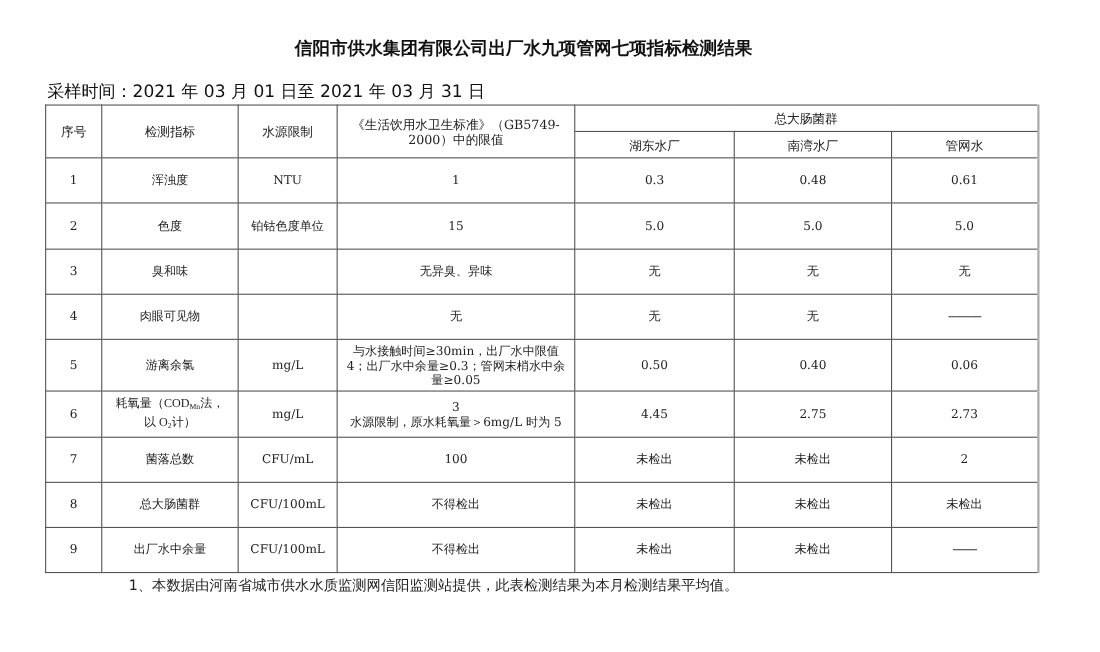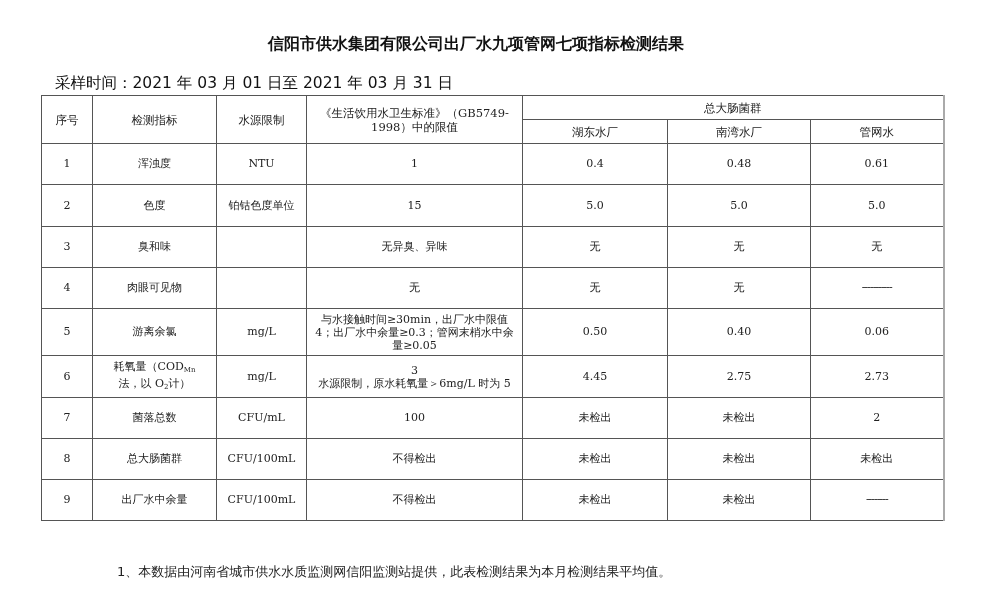--- a/index.html
+++ b/index.html
@@ -9,41 +9,41 @@
       color: #222;
     }
     .title {
       position: absolute; left: 0; top: 34px; width: 952px; text-align: center;
       font-family: "DejaVu Sans", "Liberation Sans", sans-serif;
       font-size: 16px; font-weight: bold; color: #111; letter-spacing: 0px;
     }
     .sampling {
       position: absolute; left: 43px; top: 73px;
       font-family: "DejaVu Sans", "Liberation Sans", sans-serif;
-      font-size: 15.5px; color: #111; margin-left: 12px;
+      font-size: 15.5px; color: #111;
     }
     table.results {
       position: absolute; left: 41px; top: 95px;
       border-collapse: collapse; table-layout: fixed;
       width: 902px;
       font-size: 11px;
     }
     table.results td, table.results th {
       border: 1px solid #555;
       text-align: center; vertical-align: middle;
       padding: 0 2px; font-weight: normal;
       line-height: 14px; color: #222;
     }
     table.results th { font-size: 11.5px; }
     .tbl-right { border-right: 2px solid #aaa !important; }
     .dash { color: #888; letter-spacing: -1px; }
     .notes {
       position: absolute; left: 117px; top: 523px;
       font-family: "DejaVu Sans", "Liberation Sans", sans-serif;
-      font-size: 13px; color: #222; line-height: 20px; margin-top: 39px;
+      font-size: 13px; color: #222; line-height: 20px;
     }
     sub { font-size: 7px; vertical-align: -2px; }
   </style>
 </head>
 <body>
 
 <div class="title">信阳市供水集团有限公司出厂水九项管网七项指标检测结果</div>
 <div class="sampling">采样时间：2021 年 03 月 01 日至 2021 年 03 月 31 日</div>
 
 <table class="results">
@@ -54,36 +54,36 @@
     <col style="width:216px">
     <col style="width:145px">
     <col style="width:143px">
     <col style="width:133px">
   </colgroup>
   <thead>
     <tr style="height:24px">
       <th rowspan="2">序号</th>
       <th rowspan="2">检测指标</th>
       <th rowspan="2">水源限制</th>
-      <th rowspan="2" style="padding:0 6px;">《生活饮用水卫生标准》（GB5749-1998）中的限值</th>
+      <th rowspan="2" style="padding:0 6px;">《生活饮用水卫生标准》（GB5749-2000）中的限值</th>
       <th colspan="3" class="tbl-right">总大肠菌群</th>
     </tr>
     <tr style="height:24px">
       <th>湖东水厂</th>
       <th>南湾水厂</th>
       <th class="tbl-right">管网水</th>
     </tr>
   </thead>
   <tbody>
     <tr style="height:41px">
       <td>1</td>
       <td>浑浊度</td>
       <td>NTU</td>
       <td>1</td>
-      <td>0.4</td>
+      <td>0.3</td>
       <td>0.48</td>
       <td class="tbl-right">0.61</td>
     </tr>
     <tr style="height:42px">
       <td>2</td>
       <td>色度</td>
       <td>铂钴色度单位</td>
       <td>15</td>
       <td>5.0</td>
       <td>5.0</td>
@@ -111,21 +111,21 @@
       <td>5</td>
       <td>游离余氯</td>
       <td>mg/L</td>
       <td style="padding:0 8px; line-height:13px;">与水接触时间≥30min，出厂水中限值4；出厂水中余量≥0.3；管网末梢水中余量≥0.05</td>
       <td>0.50</td>
       <td>0.40</td>
       <td class="tbl-right">0.06</td>
     </tr>
     <tr style="height:42px">
       <td>6</td>
-      <td style="line-height:14px; padding:0 10px;"><span>耗氧量（COD</span><sub>Mn</sub><span>法，以 O</span><sub>2</sub><span>计）</span></td>
+      <td style="line-height:14px; padding:0 10px;font-family:Liberation Serif, serif;"><span>耗氧量（COD</span><sub>Mn</sub><span>法，以 O</span><sub>2</sub><span>计）</span></td>
       <td>mg/L</td>
       <td style="line-height:13px;">
           <div>3</div>
           <div>水源限制，原水耗氧量＞6mg/L 时为 5</div>
         </td>
       <td>4.45</td>
       <td>2.75</td>
       <td class="tbl-right">2.73</td>
     </tr>
     <tr style="height:41px">

